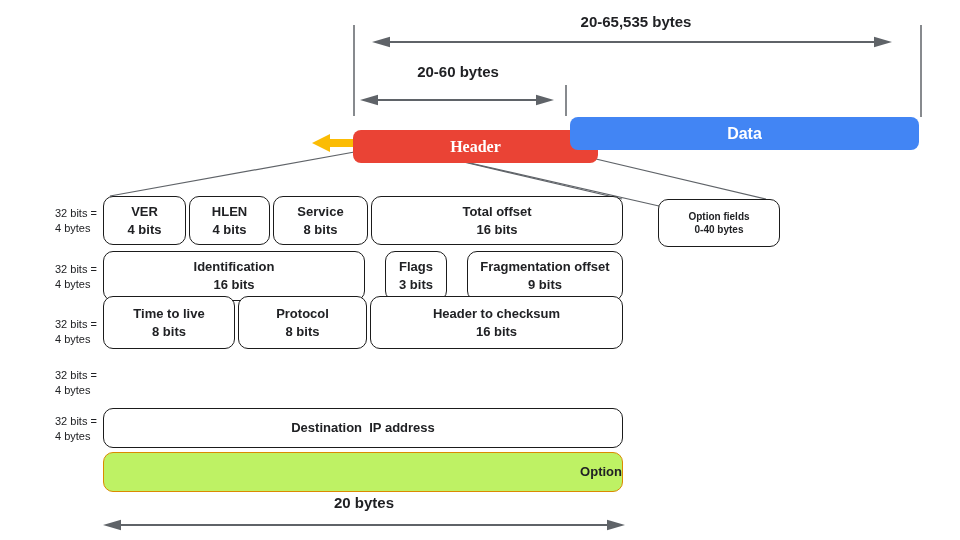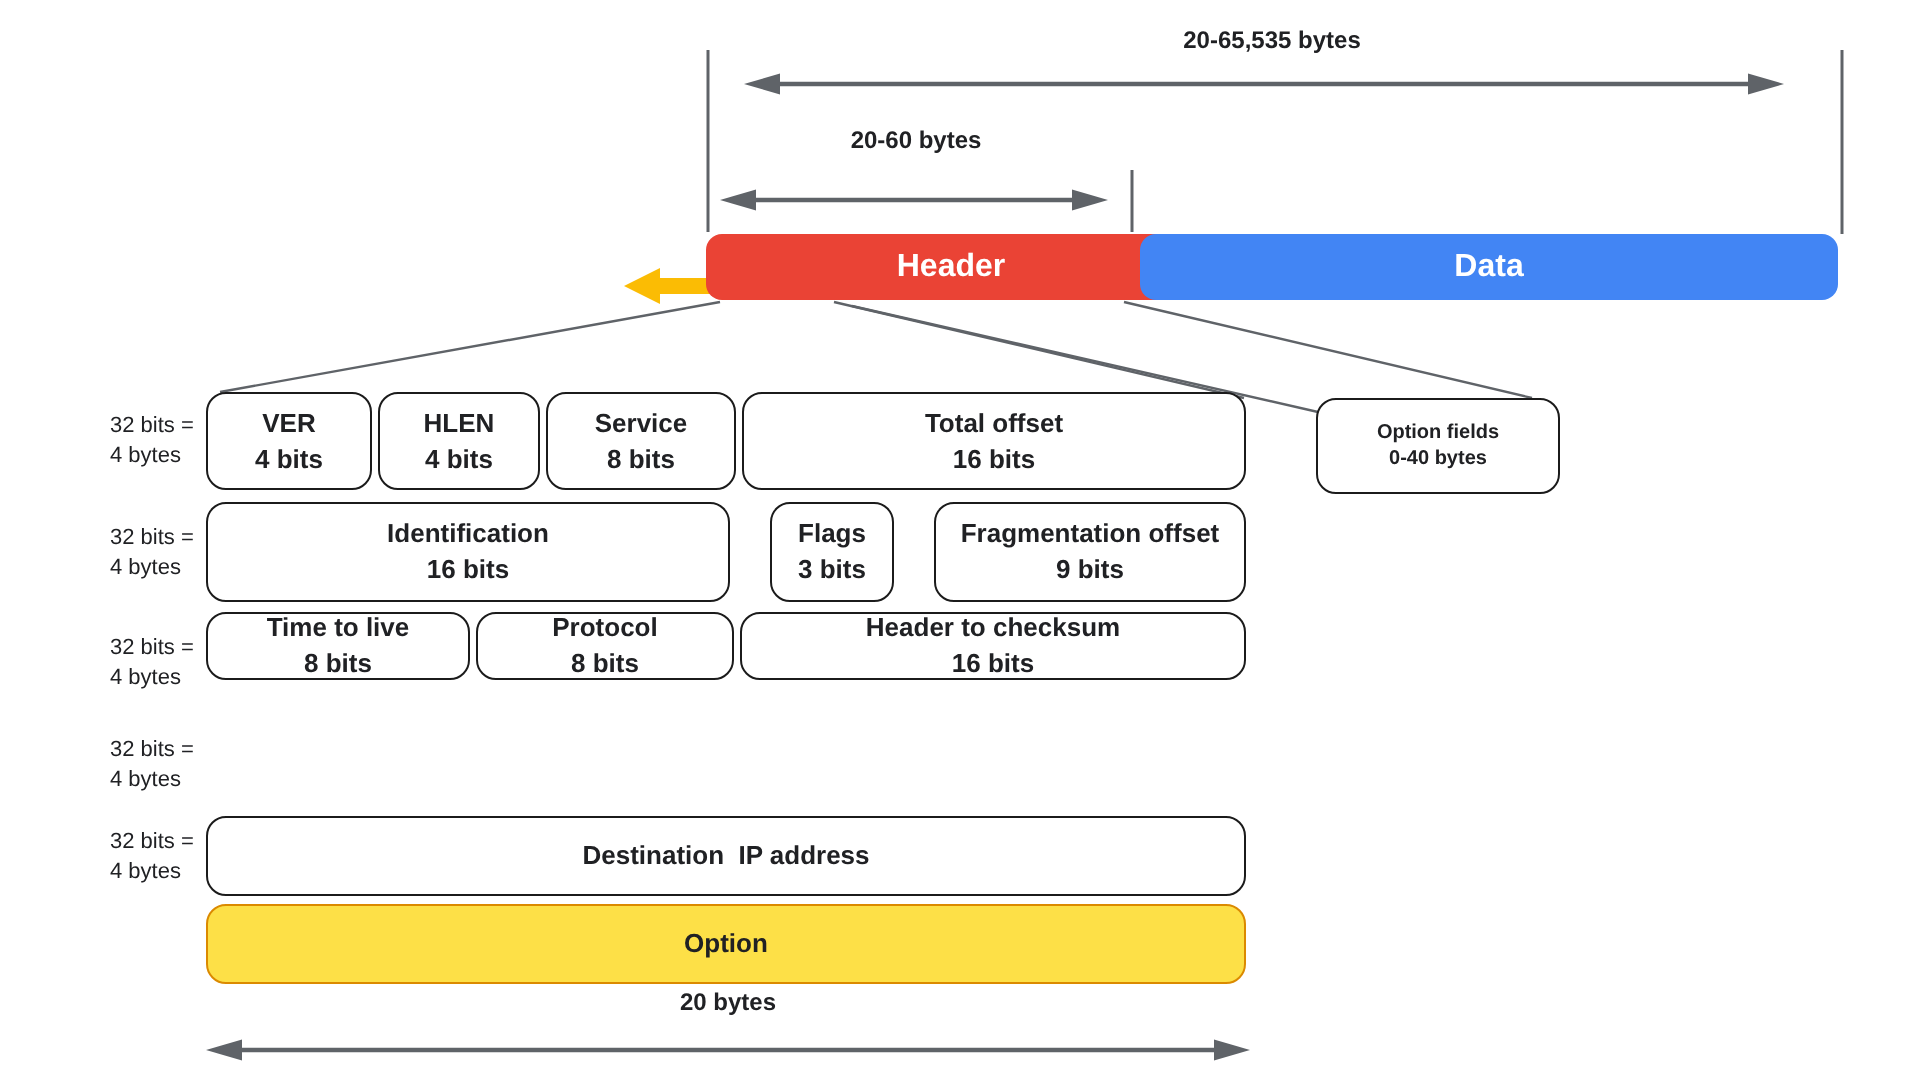--- a/index.html
+++ b/index.html
@@ -1,36 +1,36 @@
 <!DOCTYPE html>
 <html><head>
 <meta charset="utf-8">
 <style>
   html,body{margin:0;padding:0;background:#fff;}
   .canvas{
     position:relative;width:960px;height:540px;background:#ffffff;overflow:hidden;
     font-family:"Liberation Sans","DejaVu Sans",sans-serif;color:#202124;
   }
   .canvas svg{position:absolute;left:0;top:0;}
-  .lbl{position:absolute;font-weight:700;font-size:12px;color:#202124;transform:translateX(-50%);white-space:pre;}
+  .lbl{position:absolute;font-weight:700;font-size:15px;color:#202124;transform:translateX(-50%);white-space:pre;}
   .topbox{
     position:absolute;height:33px;border-radius:8px;display:flex;align-items:center;justify-content:center;
     color:#fff;font-weight:700;font-size:16px;
   }
-  .header-box{left:353px;top:117px;width:245px;background:#EA4335;}
+  .header-box{left:353px;top:130px;width:245px;background:#EA4335;font-family:Liberation Serif, serif;}
   .data-box{left:570px;top:117px;width:349px;background:#4285F4;}
   .row{position:absolute;left:103px;width:520px;display:flex;gap:3px;}
   .fieldbox{
     box-sizing:border-box;background:#fff;border:1.5px solid #1b1b1b;border-radius:10px;
     display:flex;flex-direction:column;align-items:center;justify-content:center;
     font-weight:700;font-size:13px;line-height:1.35;text-align:center;
   }
   .fieldbox span{white-space:pre;}
   .grow{flex:1 1 auto;}
-  .orange{background:#fde047;border-color:#DB8A00;}
+  .orange{background:#bef264;border-color:#DB8A00;align-items:flex-end;}
   .side-label{
     position:absolute;left:55px;width:70px;font-size:11px;line-height:1.32;color:#202124;font-weight:400;
   }
   .optionfields{
     position:absolute;left:658px;top:199px;width:122px;height:48px;box-sizing:border-box;
     background:#fff;border:1.5px solid #1b1b1b;border-radius:10px;
     display:flex;flex-direction:column;align-items:center;justify-content:center;
     font-weight:700;font-size:10px;line-height:1.35;text-align:center;
   }
 </style>
@@ -136,21 +136,21 @@
     <div class="fieldbox" style="width:62px;">
       <span>Flags</span>
         <span>3 bits</span>
     </div>
     <div class="fieldbox grow">
       <span>Fragmentation offset</span>
         <span>9 bits</span>
     </div>
   </div>
 
-  <div class="row" style="top:306px;height:34px;">
+  <div class="row" style="top:296px;height:53px;">
     <div class="fieldbox" style="width:132px;">
       <span>Time to live</span>
         <span>8 bits</span>
     </div>
     <div class="fieldbox" style="width:129px;">
       <span>Protocol</span>
         <span>8 bits</span>
     </div>
     <div class="fieldbox grow">
       <span>Header to checksum</span>

